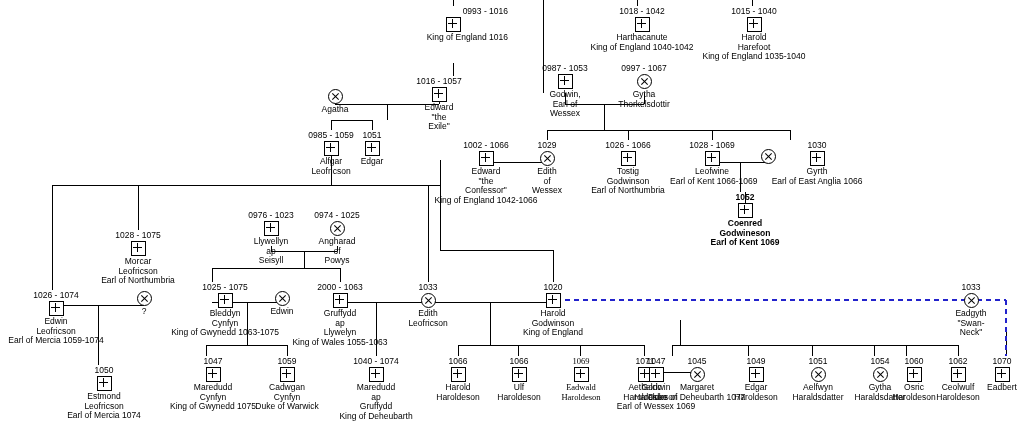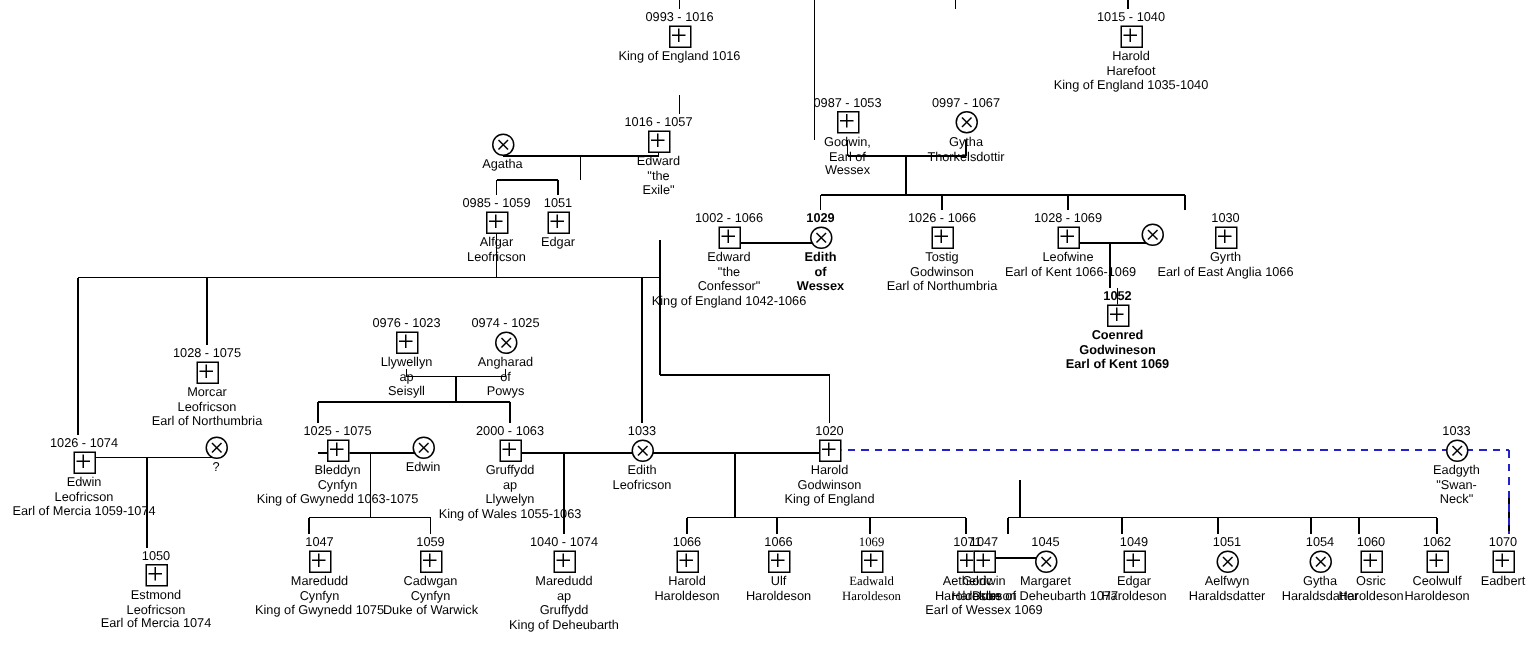--- a/index.html
+++ b/index.html
@@ -134,28 +134,36 @@
       <line x1="697" y1="368" x2="697" y2="372"></line>
       <line x1="656" y1="368" x2="656" y2="372"></line>
     </g>
     <g stroke="#2222cc" stroke-width="1.5" fill="none" stroke-dasharray="5,4" shape-rendering="crispEdges">
       <line x1="556" y1="300" x2="968" y2="300"></line>
       <line x1="1006" y1="300" x2="1006" y2="356"></line>
       <line x1="968" y1="300" x2="1006" y2="300"></line>
     </g>
   </svg>
 
-  <div class="node" style="left:398px;top:6px;width:110px;">
+  <div class="node" style="left:398px;top:6px;width:110px;text-align:right;">
     <div class="dates">0993 - 1016</div>
     <div class="glyphwrap">
         <div class="box male"></div>
       </div>
     <div class="title">King of England 1016</div>
   </div>
 
+  <div class="node" style="left:572px;top:6px;width:140px;">
+    <div class="dates">1018 - 1042</div>
+    <div class="glyphwrap">
+        <div class="box male"></div>
+      </div>
+    <div class="name">Harthacanute</div>
+    <div class="title">King of England 1040-1042</div>
+  </div>
 
   <div class="node" style="left:684px;top:6px;width:140px;">
     <div class="dates">1015 - 1040</div>
     <div class="glyphwrap">
         <div class="box male"></div>
       </div>
     <div class="name">Harold
 Harefoot</div>
     <div class="title">King of England 1035-1040</div>
   </div>
@@ -217,21 +225,21 @@
     <div class="dates">1002 - 1066</div>
     <div class="glyphwrap">
         <div class="box male"></div>
       </div>
     <div class="name">Edward
 "the
 Confessor"</div>
     <div class="title">King of England 1042-1066</div>
   </div>
 
-  <div class="node" style="left:524px;top:140px;width:46px;font-weight:bold;">
+  <div class="node" style="left:524px;top:140px;width:46px;">
     <div class="dates">1029</div>
     <div class="glyphwrap">
         <div class="circle"></div>
       </div>
     <div class="name">Edith
 of
 Wessex</div>
   </div>
 
   <div class="node" style="left:586px;top:140px;width:84px;">

